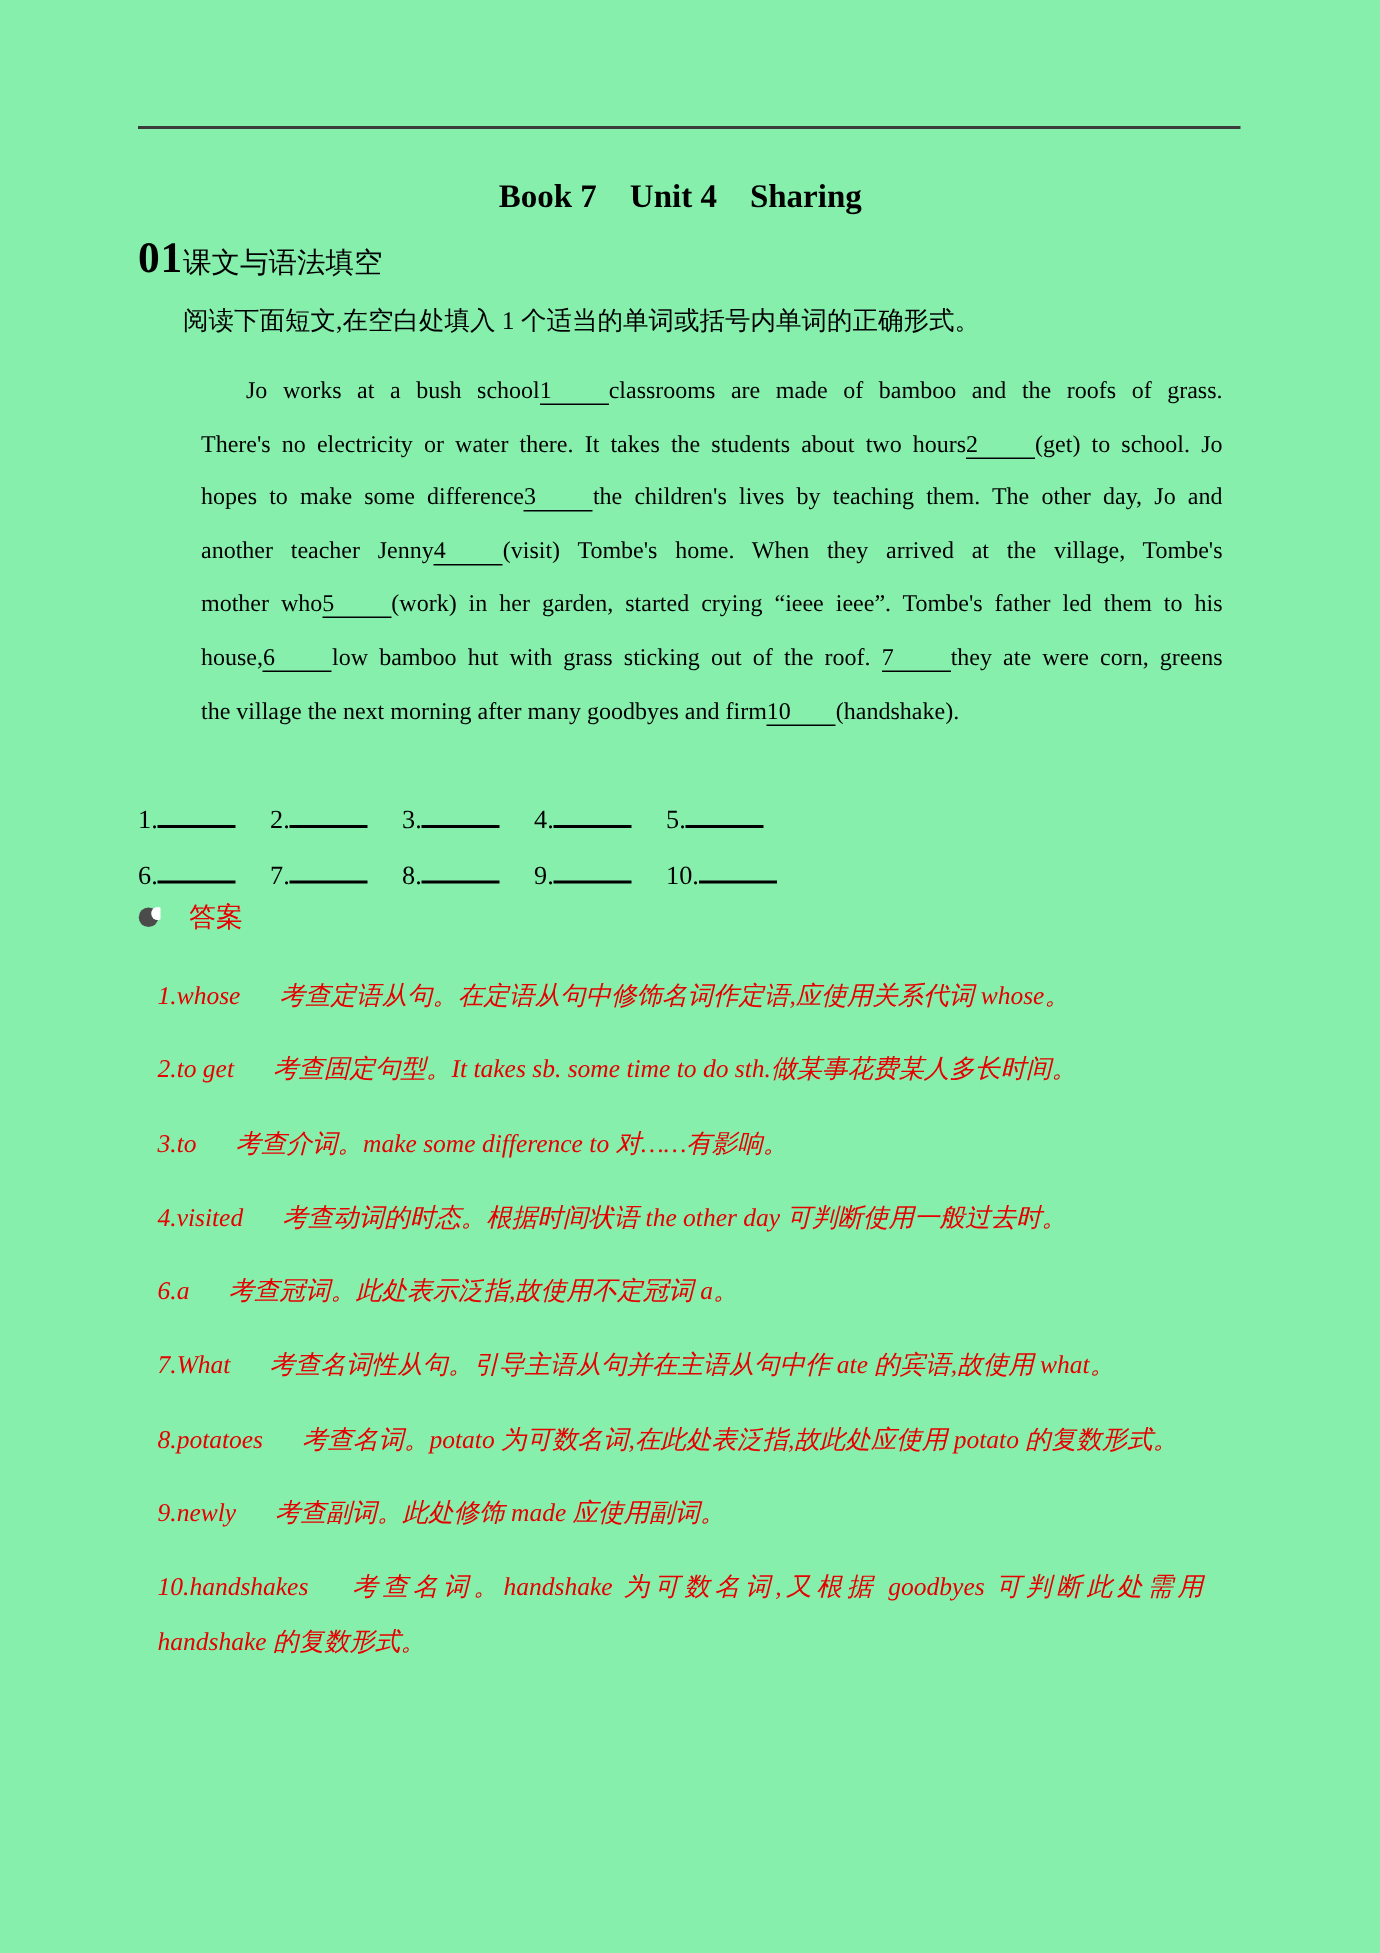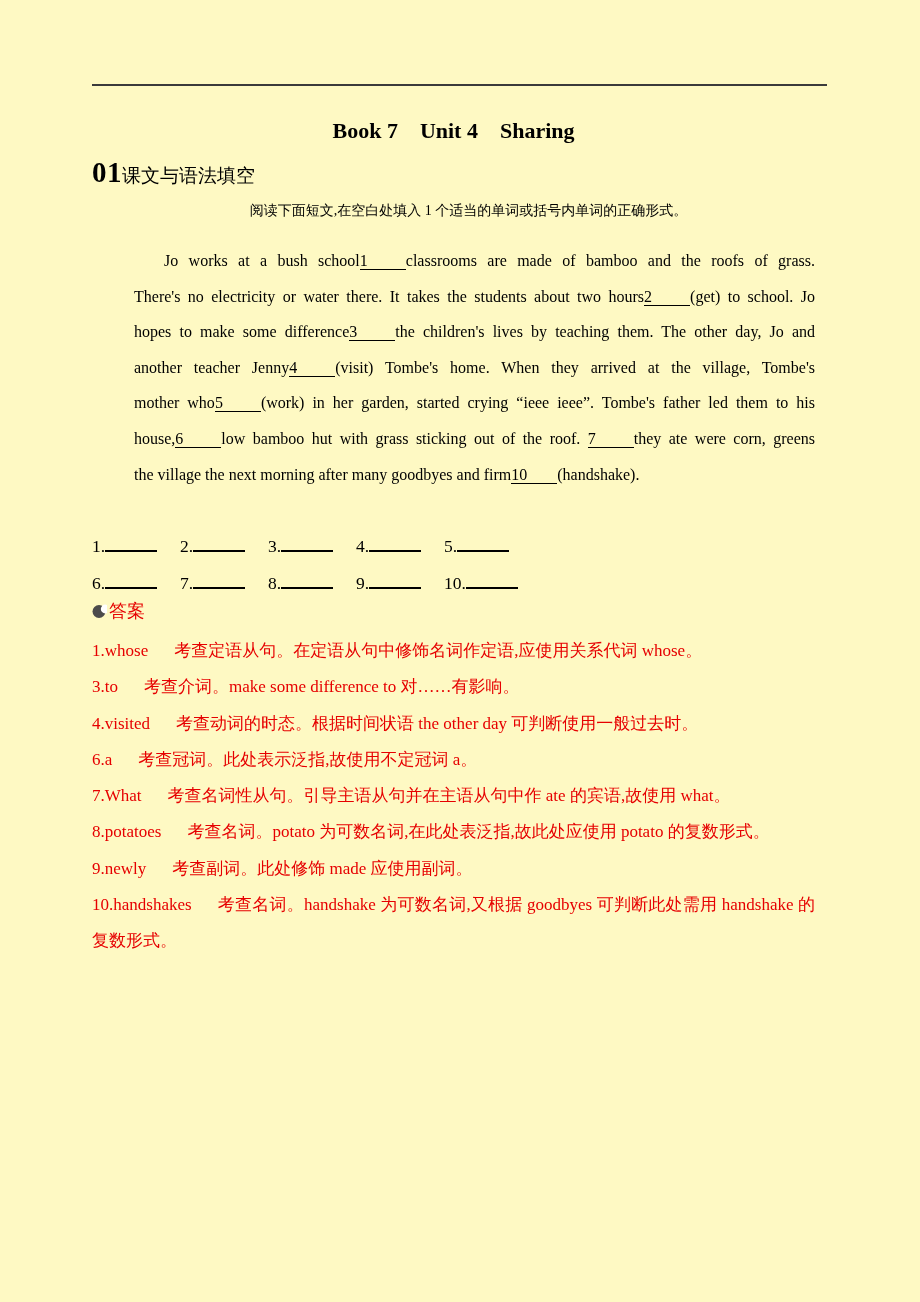--- a/index.html
+++ b/index.html
@@ -1,37 +1,37 @@
 <!DOCTYPE html>
 <html><head>
 <meta charset="utf-8">
 <style>
   html,body { margin:0; padding:0; background:#ffffff; }
   .page {
     position:relative;
     width:920px; height:1302px;
-    background:#fef9c3;
+    background:#86efac;
     font-family:"Liberation Serif","DejaVu Serif",serif;
     color:#000000;
     overflow:hidden;
   }
   .top-rule {
     position:absolute; left:92px; top:84px; width:735px; height:0;
     border-top:2.5px solid #3b3b3b;
   }
   .doc-title {
     position:absolute; left:92px; top:116px; width:723px;
     text-align:center; font-size:22px; font-weight:bold; margin:0;
   }
   .section-head { position:absolute; left:92px; top:156px; }
   .section-num  { font-size:29px; font-weight:bold; letter-spacing:0.5px; }
   .section-title{ font-size:19px;font-family:Liberation Serif, serif; }
   .instruction  {
     position:absolute; left:92px; top:202px; width:723px;
-    font-size:14px; text-indent:30px; margin:0;text-align:center;
+    font-size:17px; text-indent:30px; margin:0;
   }
   .passage {
     position:absolute; left:92px; top:243px; width:723px;
     font-size:16px;
   }
   .pline {
     line-height:35.6px; height:35.6px; overflow:hidden;
     text-align:justify; text-align-last:justify;margin-left:42px;
   }
   .pline.last { text-align-last:left; }
@@ -45,29 +45,29 @@
   }
   .blank-row { height:36.5px; line-height:36.5px; }
   .blank-item { display:inline-block; width:88px; }
   .blank-item:last-child { width:auto; }
   .ans-blank {
     display:inline-block; width:52px; height:15px;
     border-bottom:2px solid #000; vertical-align:baseline;
   }
   .answers-head {
     position:absolute; left:92px; top:599px; font-size:18px;
-    display:flex; align-items:center; gap:1px;
+    display:flex; align-items:center; gap:18px;
   }
   .ans-icon { display:inline-flex; margin-right:1px; }
   .answers-label { color:#e60000; }
   .answers {
     position:absolute; left:92px; top:633px; width:723px;
     color:#e60000; font-size:17px;
   }
-  .answers p { margin:0; line-height:36.3px; text-align:justify; }
+  .answers p { margin:13px; line-height:36.3px; text-align:justify;font-style:italic; }
   .ans-value { margin-right:26px; }
 </style>
 </head>
 <body>
 
 <div class="page">
   <div class="top-rule"></div>
 
   <h1 class="doc-title">Book 7　Unit 4　Sharing</h1>
 
@@ -97,20 +97,21 @@
       <svg width="15" height="16" viewBox="0 0 15 16" aria-hidden="true">
         <circle cx="7" cy="8.5" r="6.5" fill="#4b4b4b"></circle>
         <circle cx="13.2" cy="6" r="4.4" fill="#ffffff"></circle>
       </svg>
     </span>
     <span class="answers-label">答案</span>
   </div>
 
   <div class="answers">
       <p class="answer-item"><span class="ans-value">1.whose</span><span class="ans-note">考查定语从句。在定语从句中修饰名词作定语,应使用关系代词 whose。</span></p>
+      <p class="answer-item"><span class="ans-value">2.to get</span><span class="ans-note">考查固定句型。It takes sb. some time to do sth.做某事花费某人多长时间。</span></p>
       <p class="answer-item"><span class="ans-value">3.to</span><span class="ans-note">考查介词。make some difference to 对……有影响。</span></p>
       <p class="answer-item"><span class="ans-value">4.visited</span><span class="ans-note">考查动词的时态。根据时间状语 the other day 可判断使用一般过去时。</span></p>
       <p class="answer-item"><span class="ans-value">6.a</span><span class="ans-note">考查冠词。此处表示泛指,故使用不定冠词 a。</span></p>
       <p class="answer-item"><span class="ans-value">7.What</span><span class="ans-note">考查名词性从句。引导主语从句并在主语从句中作 ate 的宾语,故使用 what。</span></p>
       <p class="answer-item"><span class="ans-value">8.potatoes</span><span class="ans-note">考查名词。potato 为可数名词,在此处表泛指,故此处应使用 potato 的复数形式。</span></p>
       <p class="answer-item"><span class="ans-value">9.newly</span><span class="ans-note">考查副词。此处修饰 made 应使用副词。</span></p>
       <p class="answer-item"><span class="ans-value">10.handshakes</span><span class="ans-note">考查名词。handshake 为可数名词,又根据 goodbyes 可判断此处需用 handshake 的复数形式。</span></p>
     </div>
 </div>
 

